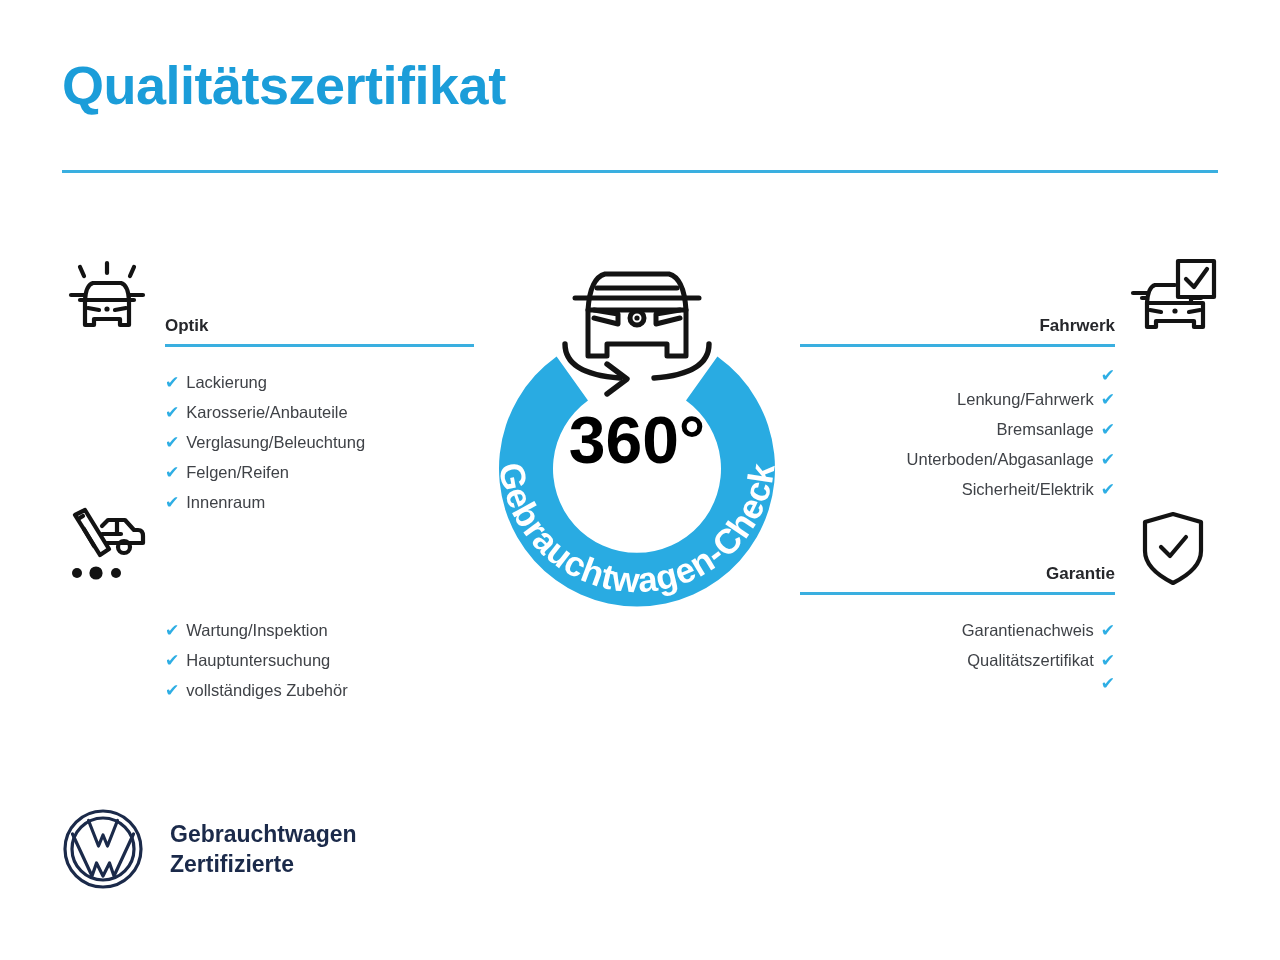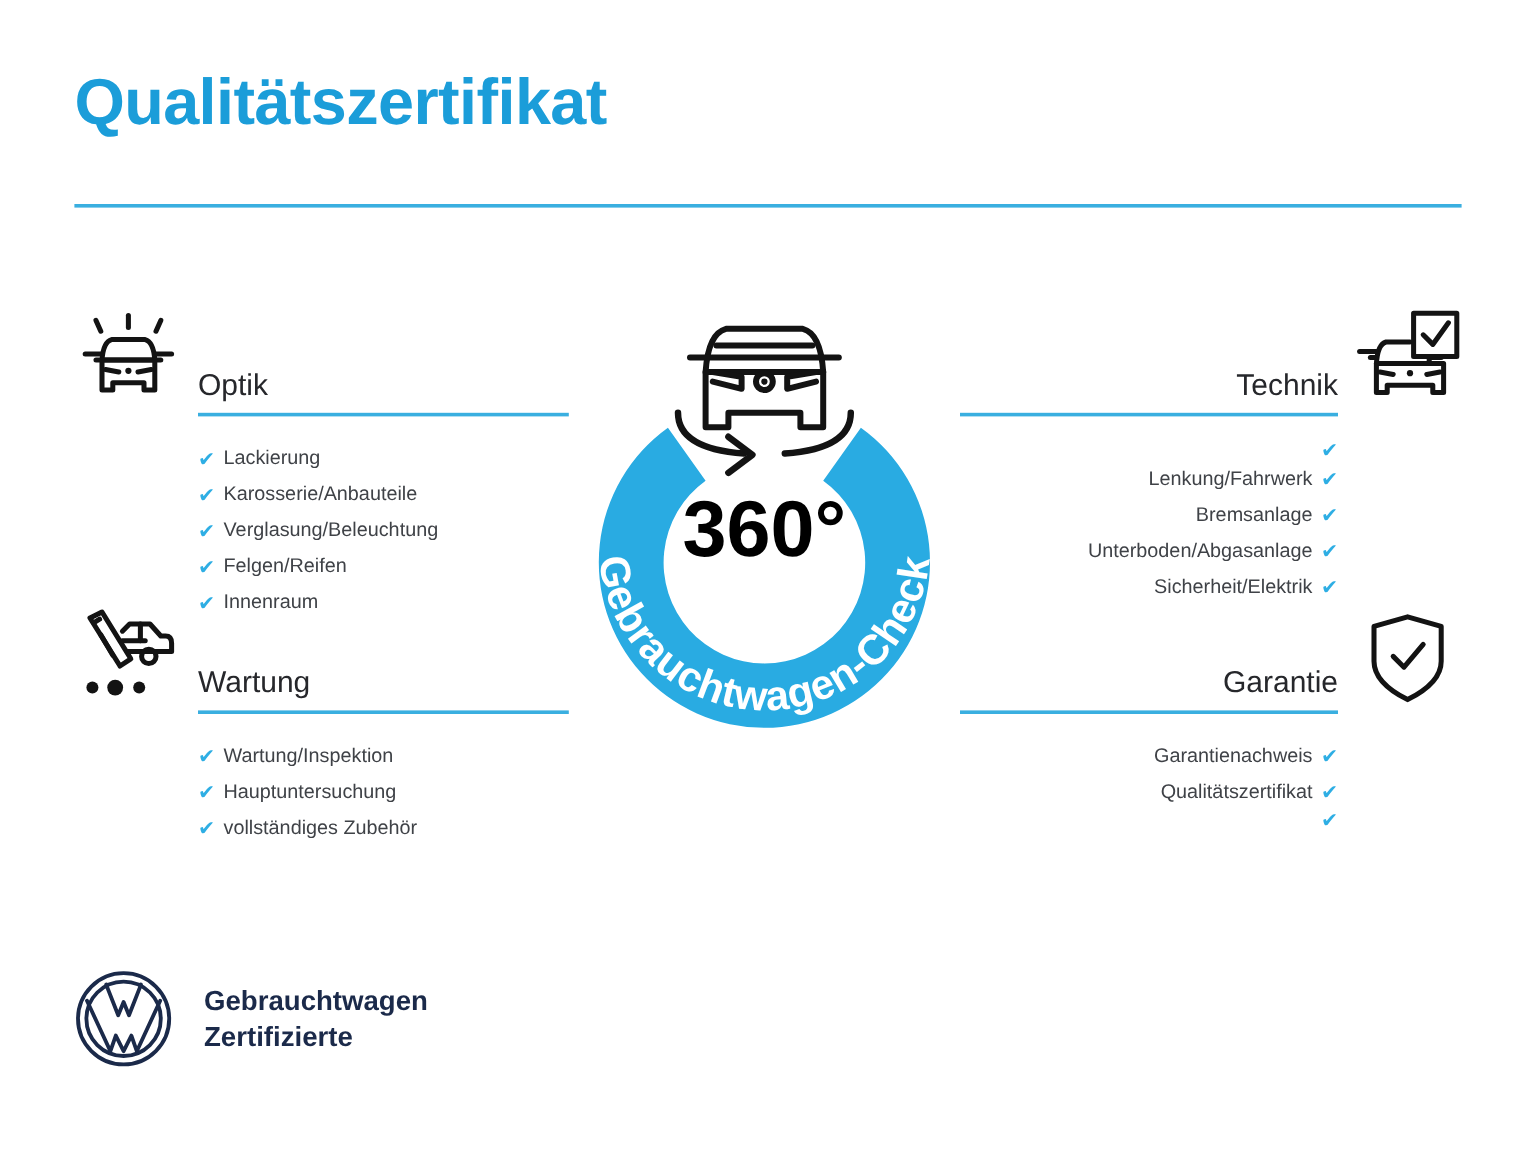--- a/index.html
+++ b/index.html
@@ -63,22 +63,22 @@
   .q-icon svg { display: block; width: 100%; height: 100%; }
 
   .q-title-wrap {
     position: absolute;
     bottom: 0;
   }
   .left  .q-title-wrap { left: 103px;  right: 0;   text-align: left; }
   .right .q-title-wrap { right: 103px; left: 0;    text-align: right; }
 
   .q-title {
-    font-size: 25px;
-    font-weight: normal;
+    font-size: 17px;
+    font-weight: bold;
     color: #26272b;
     line-height: 1.15;
     padding-bottom: 8px;
     white-space: nowrap;
     margin-top: 27px;
   }
   .q-underline {
     height: 3px;
     background: #3aafe0;
     width: 100%;
@@ -207,24 +207,20 @@
         <path d="M22 26 L32 43"></path>
         <path d="M40 23 L46 17 L63 17 L72 27 L76 27 Q81 27 81 33 L81 40 L44 40"></path>
         <path d="M40 31 L59 31"></path>
         <path d="M55 17 L55 31"></path>
         <circle cx="62" cy="44" r="6"></circle>
         <circle cx="15" cy="70" r="5" fill="#131313" stroke="none"></circle>
         <circle cx="34" cy="70" r="6.6" fill="#131313" stroke="none"></circle>
         <circle cx="54" cy="70" r="5" fill="#131313" stroke="none"></circle>
       </svg>
     </span>
-    <div class="q-title-wrap">
-      <div class="q-title">Wartung</div>
-      <div class="q-underline"></div>
-    </div>
   </div>
   <ul class="q-list">
     <li>
       <span class="check">✔</span>
       <span>Wartung/Inspektion</span>
     </li>
     <li>
       <span class="check">✔</span>
       <span>Hauptuntersuchung</span>
     </li>
@@ -246,21 +242,21 @@
         <path d="M63 43 L73 43"></path>
         <path d="M19 48 L75 48 L75 72 L66 72 L66 66 L28 66 L28 72 L19 72 Z"></path>
         <path d="M22 55 L33 57"></path>
         <path d="M72 55 L61 57"></path>
         <circle cx="47" cy="56" r="2.6" fill="#131313" stroke="none"></circle>
         <rect x="50" y="6" width="36" height="36" fill="#ffffff"></rect>
         <path d="M58 24 L66 32 L79 14"></path>
       </svg>
     </span>
     <div class="q-title-wrap">
-      <div class="q-title">Technik</div>
+      <div class="q-title">Fahrwerk</div>
       <div class="q-underline"></div>
     </div>
   </div>
   <ul class="q-list">
     <li>
       <span class="check">✔</span>
     </li>
     <li>
       <span>Lenkung/Fahrwerk</span>
       <span class="check">✔</span>

